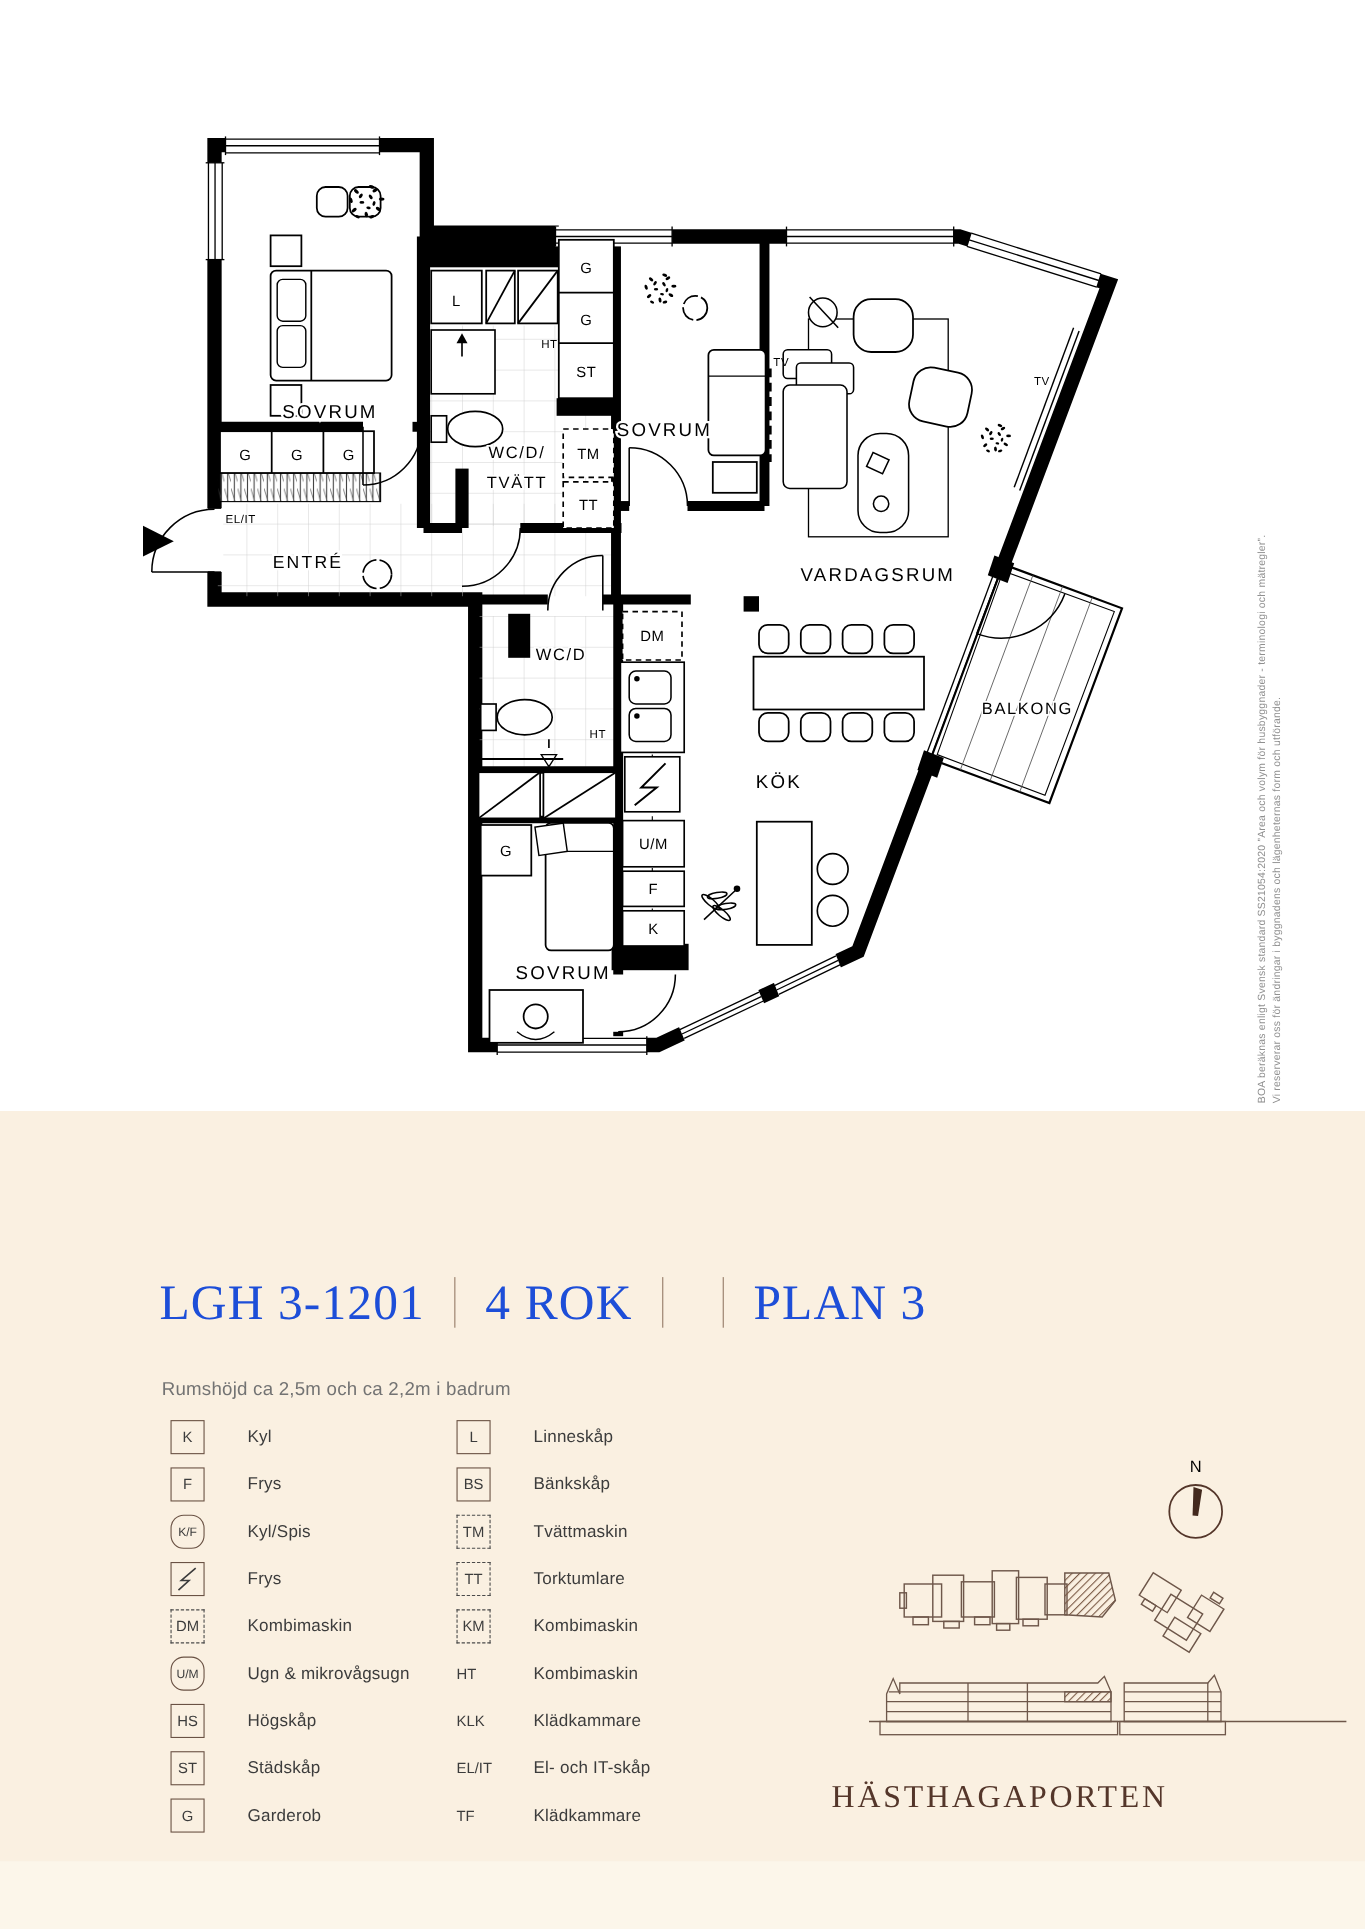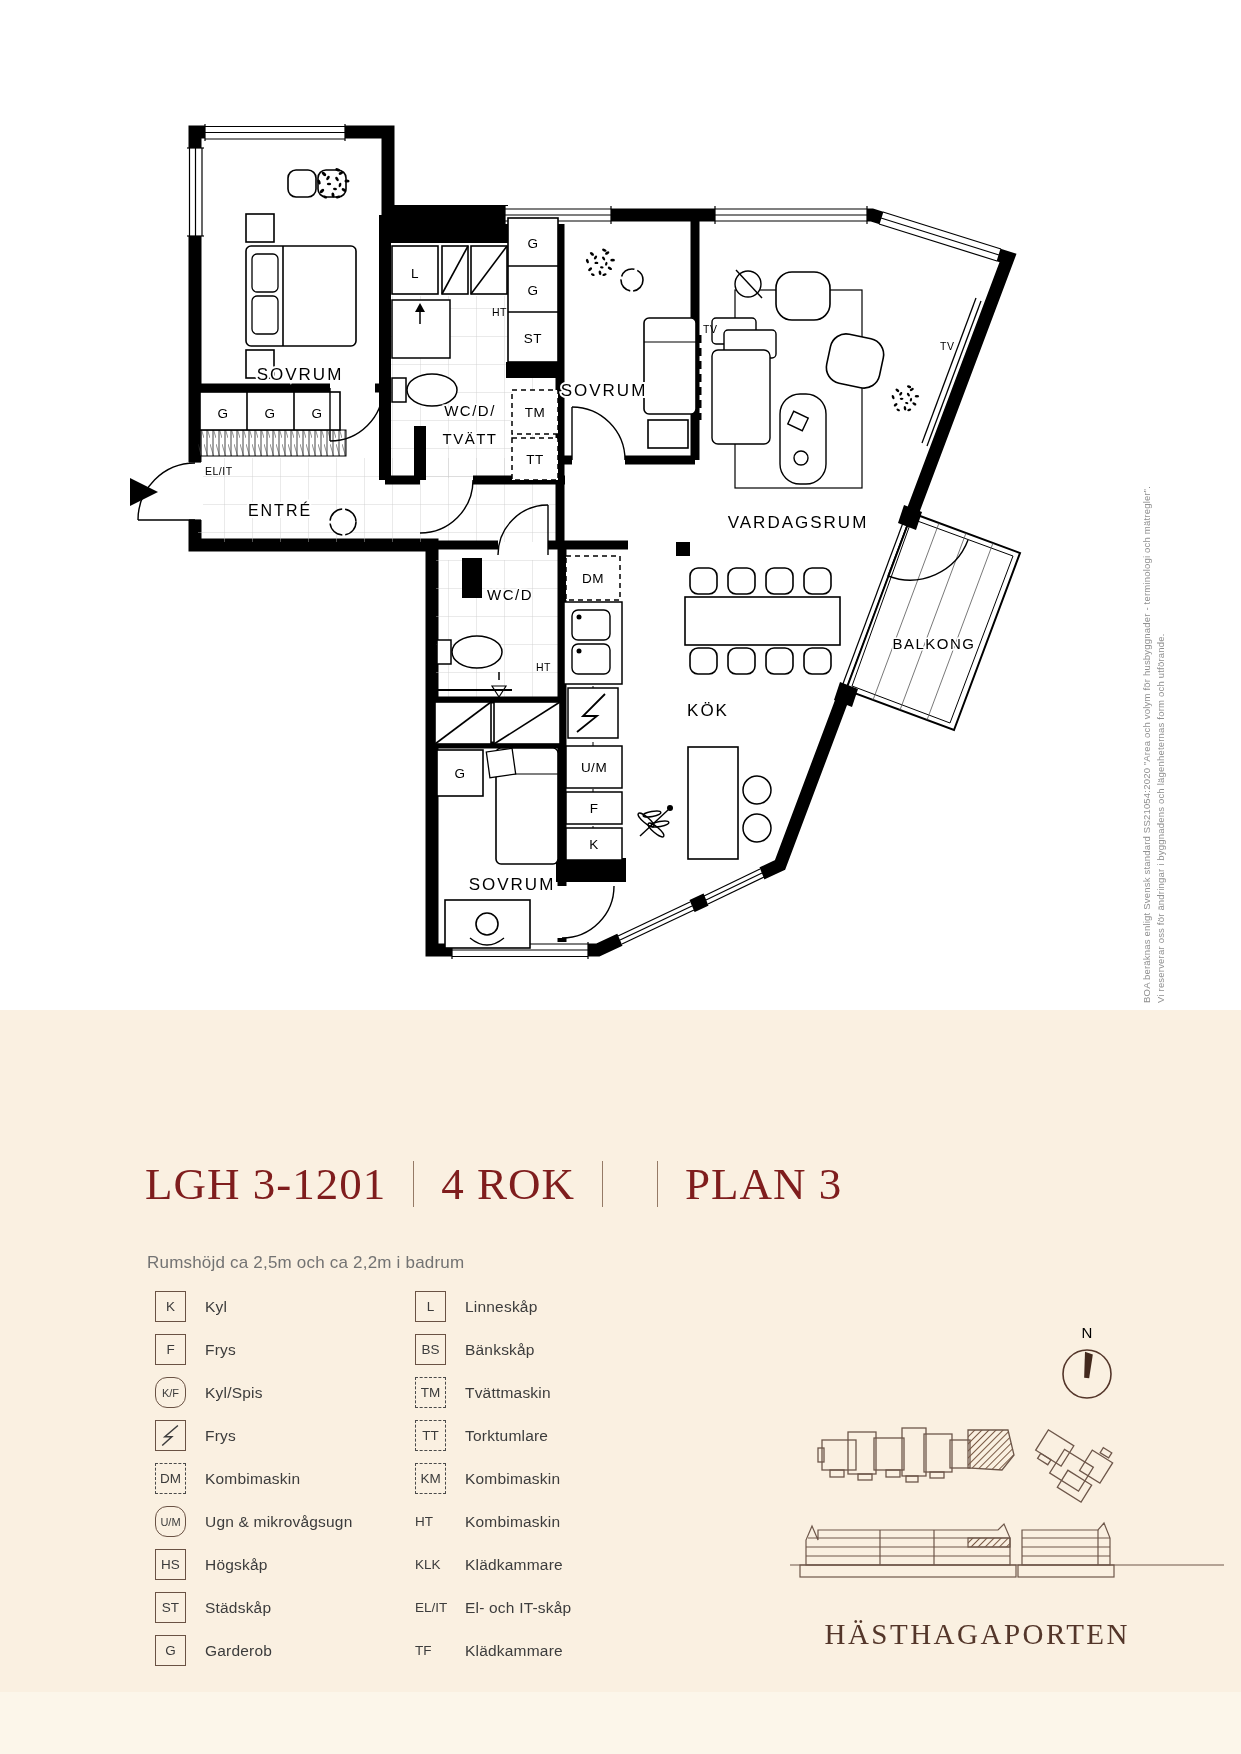--- a/index.html
+++ b/index.html
@@ -10,38 +10,38 @@
   .rm{font-size:17px;letter-spacing:2px;text-anchor:middle;paint-order:stroke;stroke:#fff;stroke-width:4px;}
   .md{font-size:15px;letter-spacing:1.5px;text-anchor:middle;paint-order:stroke;stroke:#fff;stroke-width:3px;}
   .sm{font-size:13.5px;letter-spacing:0.5px;text-anchor:middle;}
   .xs{font-size:10.5px;letter-spacing:0.5px;}
   .tick{font-size:11px;}
   .disc{font-size:9.5px;fill:#8f8f8f;letter-spacing:0.2px;}
   
   .panel{position:absolute;left:0;top:1010px;width:1241px;height:744px;background:#faf0e1;}
   .panel-foot{position:absolute;left:0;top:682px;width:1241px;height:62px;background:#fcf6ea;}
   .title-row{position:absolute;left:145px;top:148px;display:flex;align-items:center;
-             font-family:"Liberation Serif",serif;color:#7f1d1d;font-size:45px;letter-spacing:1px;white-space:nowrap;}
+             font-family:"Liberation Serif",serif;color:#1d4ed8;font-size:45px;letter-spacing:1px;white-space:nowrap;}
   .title-sep{display:inline-block;width:1px;height:46px;background:#957a66;margin:0 27px;}
   .subtitle{position:absolute;left:147px;top:243px;font-size:17px;color:#737373;letter-spacing:0.2px;}
   .legend-col{position:absolute;top:281px;}
   .legend-col.c1{left:155px;}
   .legend-col.c2{left:415px;}
   .lrow{display:flex;align-items:center;height:31px;margin-bottom:12px;}
   .sym{min-width:31px;height:31px;box-sizing:border-box;display:flex;align-items:center;justify-content:center;
        font-size:13.5px;color:#3c3c3c;}
   .sym.boxed{border:1.6px solid #6a5244;background:transparent;width:31px;}
   .sym.dashed{border:1.7px dashed #4a4a4a;width:31px;}
   .sym.plain{justify-content:flex-start;}
   .sym.small{font-size:11px;border-radius:12px;}
   .sym-slot{width:50px;display:flex;}
-  .llabel{font-size:15.5px;color:#3c3c3c;letter-spacing:0.2px;}
+  .llabel{font-size:15.5px;color:#3c3c3c;letter-spacing:0.2px;margin-left:20px;}
   .compass{position:absolute;left:1052px;top:312px;}
   .siteplan{position:absolute;left:788px;top:400px;}
-  .brand{position:absolute;left:800px;top:608px;width:330px;text-align:right;
+  .brand{position:absolute;left:756px;top:608px;width:330px;text-align:left;
          font-family:"Liberation Serif",serif;font-size:29px;letter-spacing:2.5px;color:#54362a;white-space:nowrap;}
 </style>
 </head>
 <body>
 
 <div class="stage">
 
   <svg class="plan-svg" width="1241" height="1010" viewBox="0 0 1241 1010">
     <defs>
       <pattern id="tiles" width="28" height="28" patternUnits="userSpaceOnUse">

